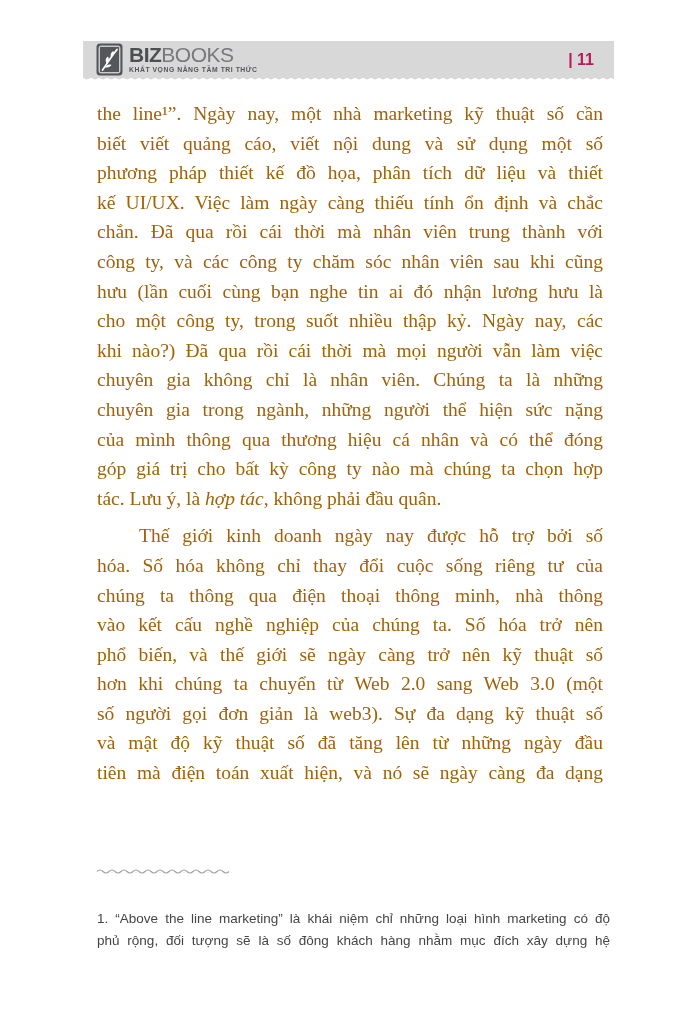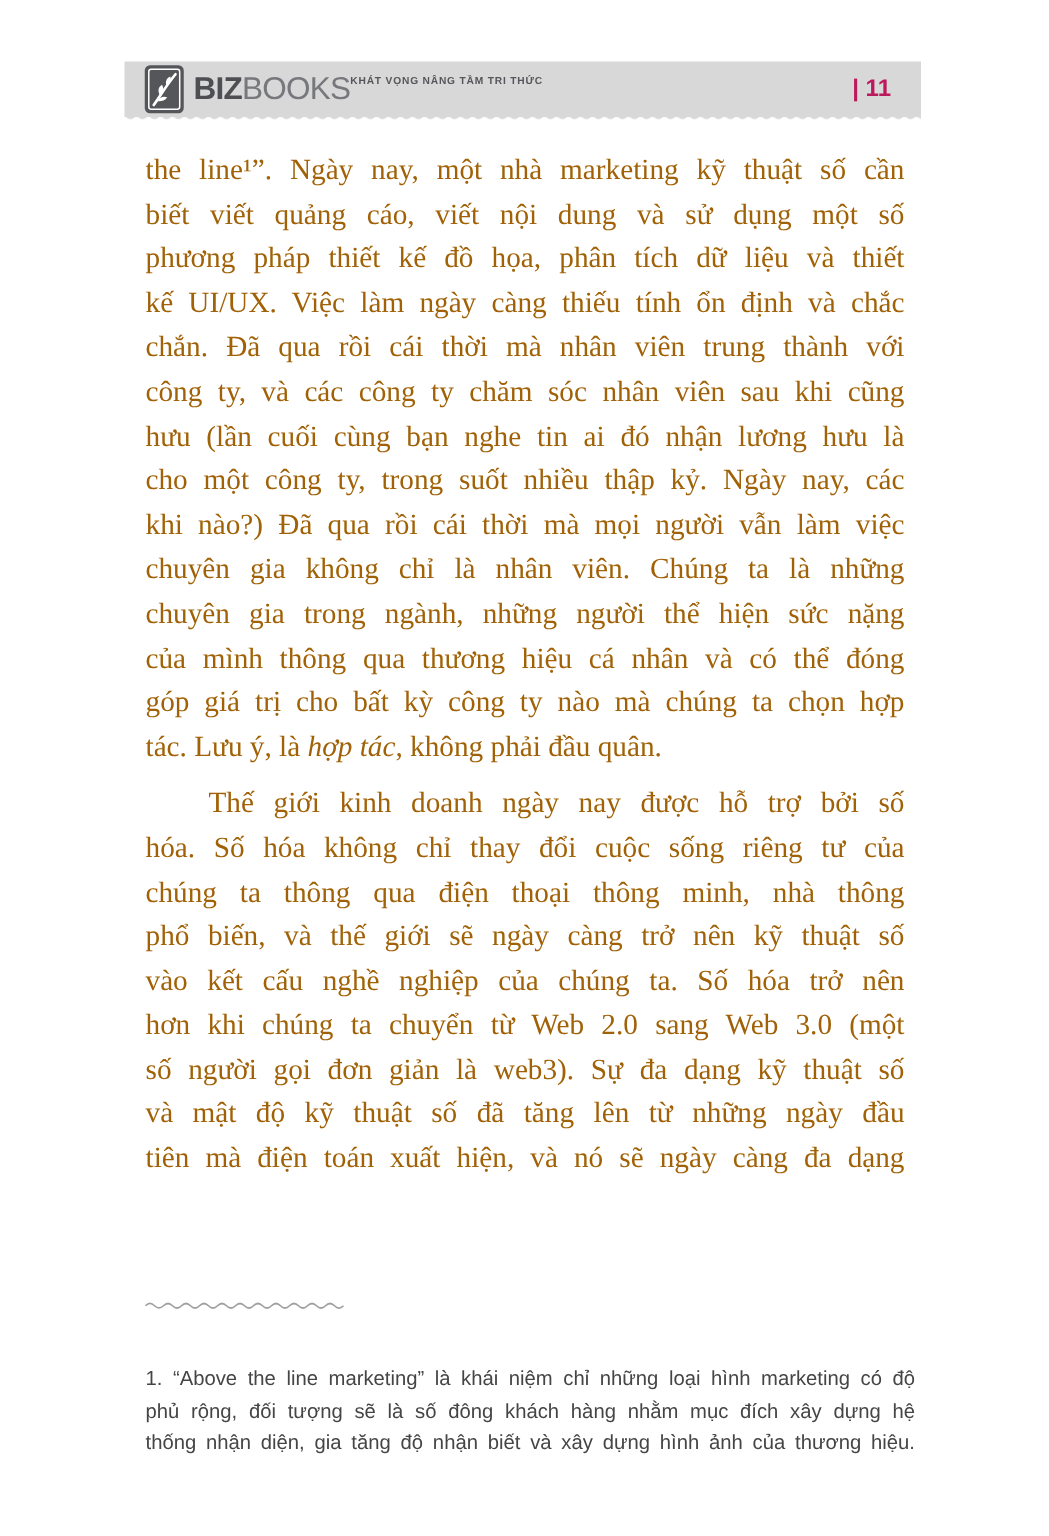--- a/index.html
+++ b/index.html
@@ -29,21 +29,21 @@
   .header-bar::after {
     content: "";
     position: absolute;
     left: 0; right: 0; bottom: -4px; height: 5px;
     background-image: radial-gradient(circle at 4px -1.5px, #d8d8d8 3.6px, rgba(0,0,0,0) 4.2px);
     background-size: 8px 5px;
     background-repeat: repeat-x;
   }
   .logo { display: flex; align-items: center; gap: 6px; }
   .logo-icon-svg { display: block; }
-  .logo-text { display: flex; flex-direction: row; line-height: 1; }
+  .logo-text { display: flex; flex-direction: column; line-height: 1; }
   .brand {
     font-family: "Liberation Sans", "DejaVu Sans", sans-serif;
     font-size: 21px;
     letter-spacing: -0.5px;
     line-height: 20px;
     white-space: nowrap;
   }
   .brand .biz   { font-weight: 700; color: #4e4f53; }
   .brand .books { font-weight: 400; color: #77787c; }
   .tagline {
@@ -136,34 +136,33 @@
         <div class="line">chuyên gia không chỉ là nhân viên. Chúng ta là những</div>
         <div class="line">chuyên gia trong ngành, những người thể hiện sức nặng</div>
         <div class="line">của mình thông qua thương hiệu cá nhân và có thể đóng</div>
         <div class="line">góp giá trị cho bất kỳ công ty nào mà chúng ta chọn hợp</div>
         <div class="line endline">tác. Lưu ý, là <i>hợp tác</i>, không phải đầu quân.</div>
       </div>
       <div class="para gap">
         <div class="line indent">Thế giới kinh doanh ngày nay được hỗ trợ bởi số</div>
         <div class="line">hóa. Số hóa không chỉ thay đổi cuộc sống riêng tư của</div>
         <div class="line">chúng ta thông qua điện thoại thông minh, nhà thông</div>
+        <div class="line">vào kết cấu nghề nghiệp của chúng ta. Số hóa trở nên</div>
         <div class="line">phổ biến, và thế giới sẽ ngày càng trở nên kỹ thuật số</div>
-        <div class="line">vào kết cấu nghề nghiệp của chúng ta. Số hóa trở nên</div>
         <div class="line">hơn khi chúng ta chuyển từ Web 2.0 sang Web 3.0 (một</div>
         <div class="line">số người gọi đơn giản là web3). Sự đa dạng kỹ thuật số</div>
         <div class="line">và mật độ kỹ thuật số đã tăng lên từ những ngày đầu</div>
         <div class="line">tiên mà điện toán xuất hiện, và nó sẽ ngày càng đa dạng</div>
       </div>
     </div>
 
   <div class="footnote-sep">
     <svg width="134" height="8" viewBox="0 0 134 8">
       <path d="M1 4.5 Q4 1.5 7 4.5 T13 4.5 T19 4.5 T25 4.5 T31 4.5 T37 4.5 T43 4.5 T49 4.5 T55 4.5 T61 4.5 T67 4.5 T73 4.5 T79 4.5 T85 4.5 T91 4.5 T97 4.5 T103 4.5 T109 4.5 T115 4.5 T121 4.5 T127 4.5 T133 4.5" fill="none" stroke="#a0a0a0" stroke-width="1.1"></path>
     </svg>
   </div>
 
   <div class="footnote" id="footnote">
       <div class="fn-line">1. “Above the line marketing” là khái niệm chỉ những loại hình marketing có độ</div>
       <div class="fn-line">phủ rộng, đối tượng sẽ là số đông khách hàng nhằm mục đích xây dựng hệ</div>
-      <div class="fn-line">thống nhận diện, gia tăng độ nhận biết và xây dựng hình ảnh của thương hiệu.</div>
     </div>
 
 </div>
 
 </body></html>

